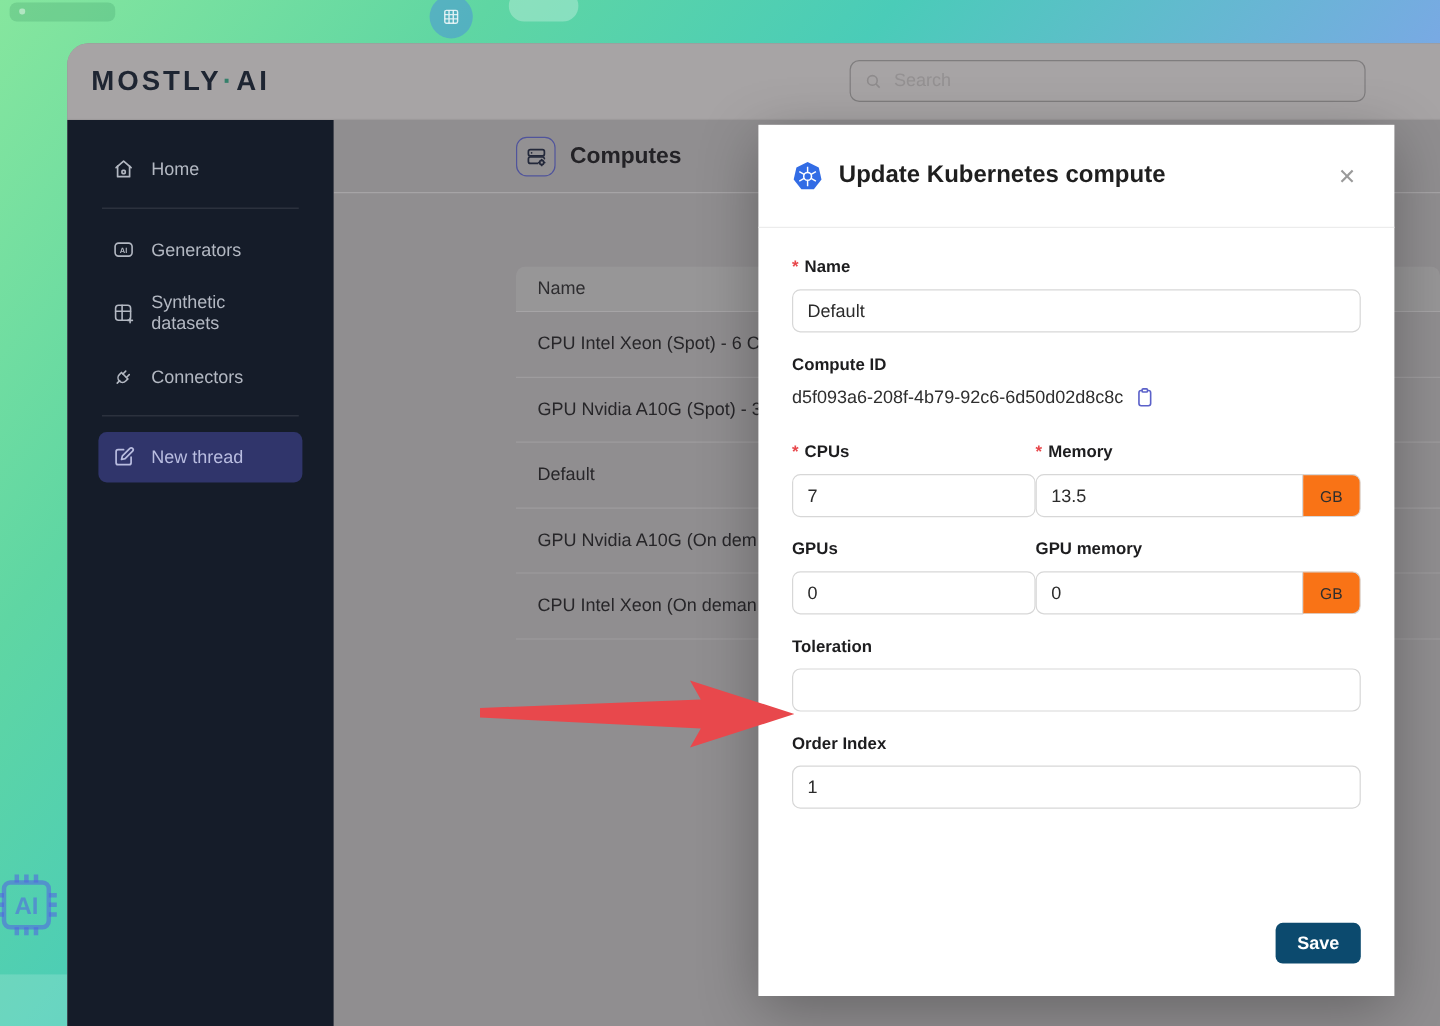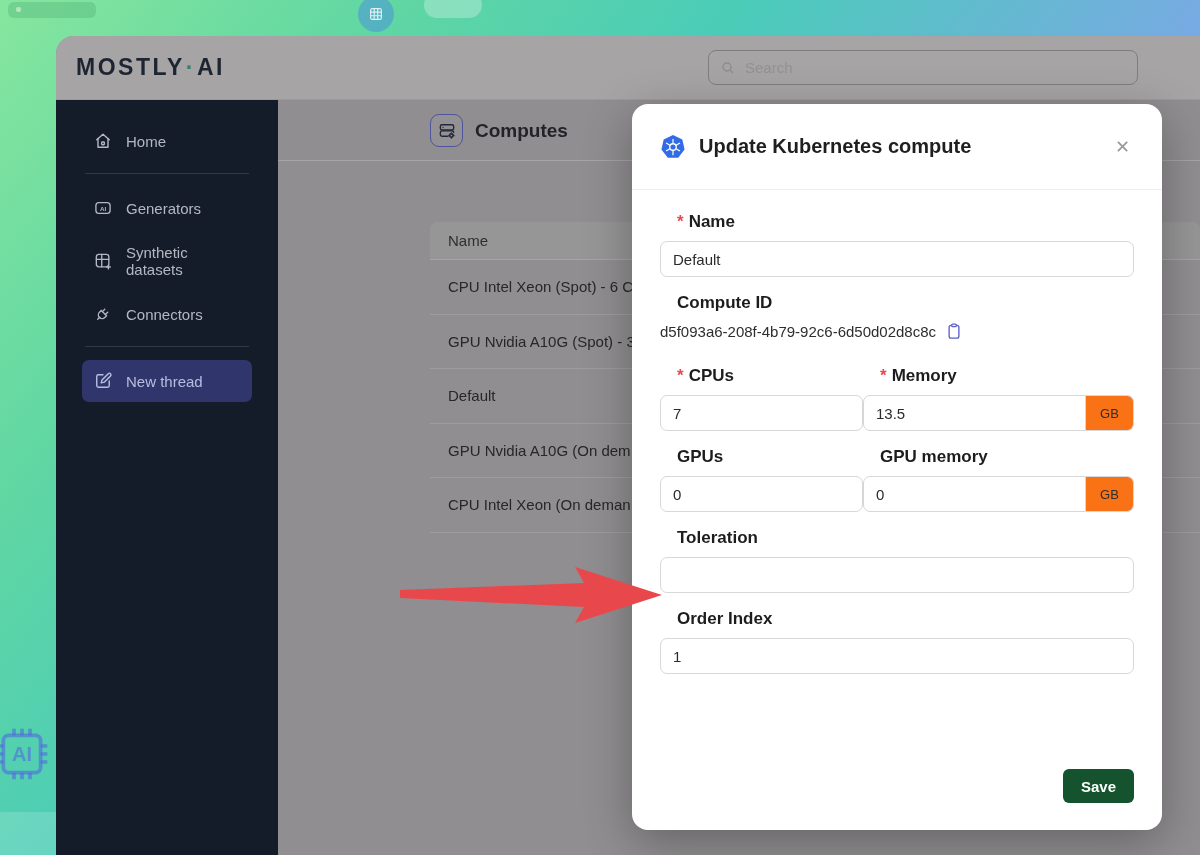--- a/index.html
+++ b/index.html
@@ -38,39 +38,39 @@
   .page-head { position:absolute; left:0; top:0; right:0; height:61px; border-bottom:1px solid rgba(255,255,255,0.2); }
   .computes-icon-box { position:absolute; left:152px; top:14px; width:33px; height:33px; border:1.6px solid #50549c; border-radius:9px; display:flex; align-items:center; justify-content:center; color:#23283a; background:rgba(255,255,255,0.03); }
   .computes-icon-box svg { width:20px; height:20px; }
   .page-title { position:absolute; left:197px; top:20px; font-size:19px; font-weight:700; color:#232226; }
 
   .table { position:absolute; left:152px; right:0; top:122px; }
   .t-head { height:38px; background:rgba(255,255,255,0.07); border-radius:8px 8px 0 0; display:flex; align-items:center; padding:0 18px; font-size:15px; font-weight:500; color:#2e2d30; border-bottom:1px solid rgba(255,255,255,0.14); }
   .t-row { height:54.5px; display:flex; align-items:center; padding:0 18px; font-size:15px; color:#272629; border-bottom:1px solid rgba(255,255,255,0.13); white-space:nowrap; overflow:hidden; }
 
   
-  .modal { position:absolute; left:632px; top:104px; width:530px; height:726px; background:#ffffff; border-radius:16px; box-shadow:0 12px 48px rgba(0,0,0,0.3); z-index:40; }
+  .modal { position:absolute; left:632px; top:104px; width:530px; height:726px; background:#ffffff; border-radius:0; box-shadow:0 12px 48px rgba(0,0,0,0.3); z-index:40; }
   .modal-head { height:86px; padding:0 28px; display:flex; align-items:center; gap:13px; border-bottom:1px solid #ececec; }
   .k8s-icon { width:26px; height:26px; flex:0 0 26px; }
   .modal-title { font-size:20px; font-weight:600; color:#1f1f1f; flex:1; }
   .modal-close { font-size:18px; color:#9a9a9a; cursor:pointer; line-height:1; padding:4px; }
   .modal-body { padding:14px 28px 0; }
-  .f-label { font-size:17px; font-weight:700; color:#1d1d1f; line-height:20px; margin:8px 17px 9px; }
+  .f-label { font-size:14px; font-weight:700; color:#1d1d1f; line-height:20px; margin:8px 0 9px; }
   .f-label.gap { margin-top:16px; }
   .f-label.gap-lg { margin-top:24px; }
   .req { color:#e8474b; margin-right:5px; font-weight:700; }
   .f-input { width:100%; height:36px; border:1px solid #d7d7d7; border-radius:7px; padding:0 12px; font-size:15px; color:#2b2b2b; outline:none; font-family:"Liberation Sans",sans-serif; background:#fff; }
   .id-row { display:flex; align-items:center; gap:9px; margin:4px 0 2px; }
   .id-value { font-size:15px; color:#2e2e2e; }
   .copy-icon { width:18px; height:18px; color:#5b61c9; cursor:pointer; }
   .grid2 { display:grid; grid-template-columns:203px 1fr; }
   .addon-group { display:flex; width:100%; }
   .addon-group .f-input { flex:1; border-radius:7px 0 0 7px; }
   .addon { width:48px; flex:0 0 48px; border:1px solid #d7d7d7; border-left:none; border-radius:0 7px 7px 0; background:#f97316; display:flex; align-items:center; justify-content:center; font-size:13px; color:#2e2e2e; }
-  .save-btn { position:absolute; right:28px; bottom:27px; height:34px; padding:4px 18px; background:#14532d; border:none; border-radius:6px; color:#ffffff; font-size:15px; font-weight:700; cursor:pointer; font-family:"Liberation Sans",sans-serif; }
+  .save-btn { position:absolute; right:28px; bottom:27px; height:34px; padding:4px 18px; background:#0c4a6e; border:none; border-radius:6px; color:#ffffff; font-size:15px; font-weight:700; cursor:pointer; font-family:"Liberation Sans",sans-serif; }
 
   
   .arrow { position:absolute; left:398px; top:565px; width:266px; height:60px; z-index:50; pointer-events:none; }
 </style>
 </head>
 <body>
 
 <div class="deco-card1">
     <span class="dot"></span>
   </div>

